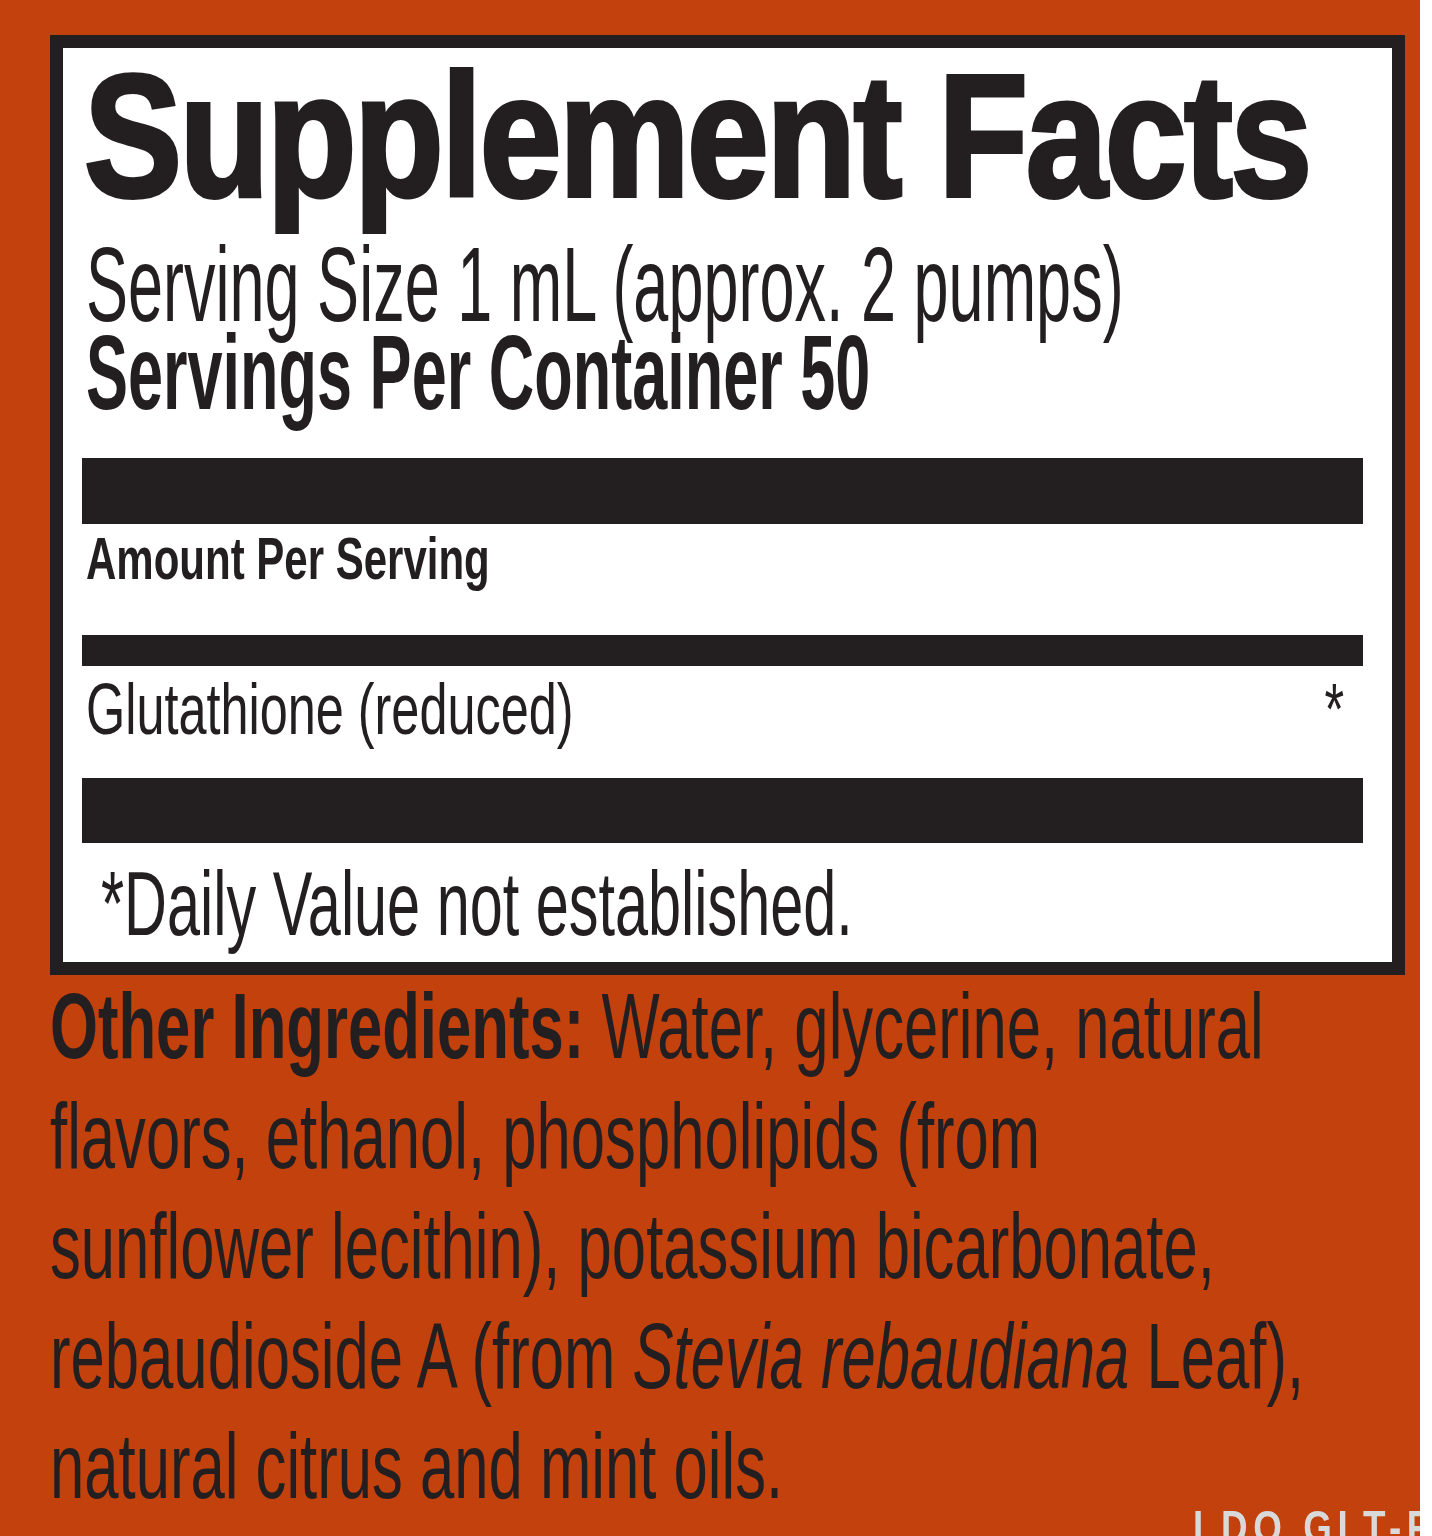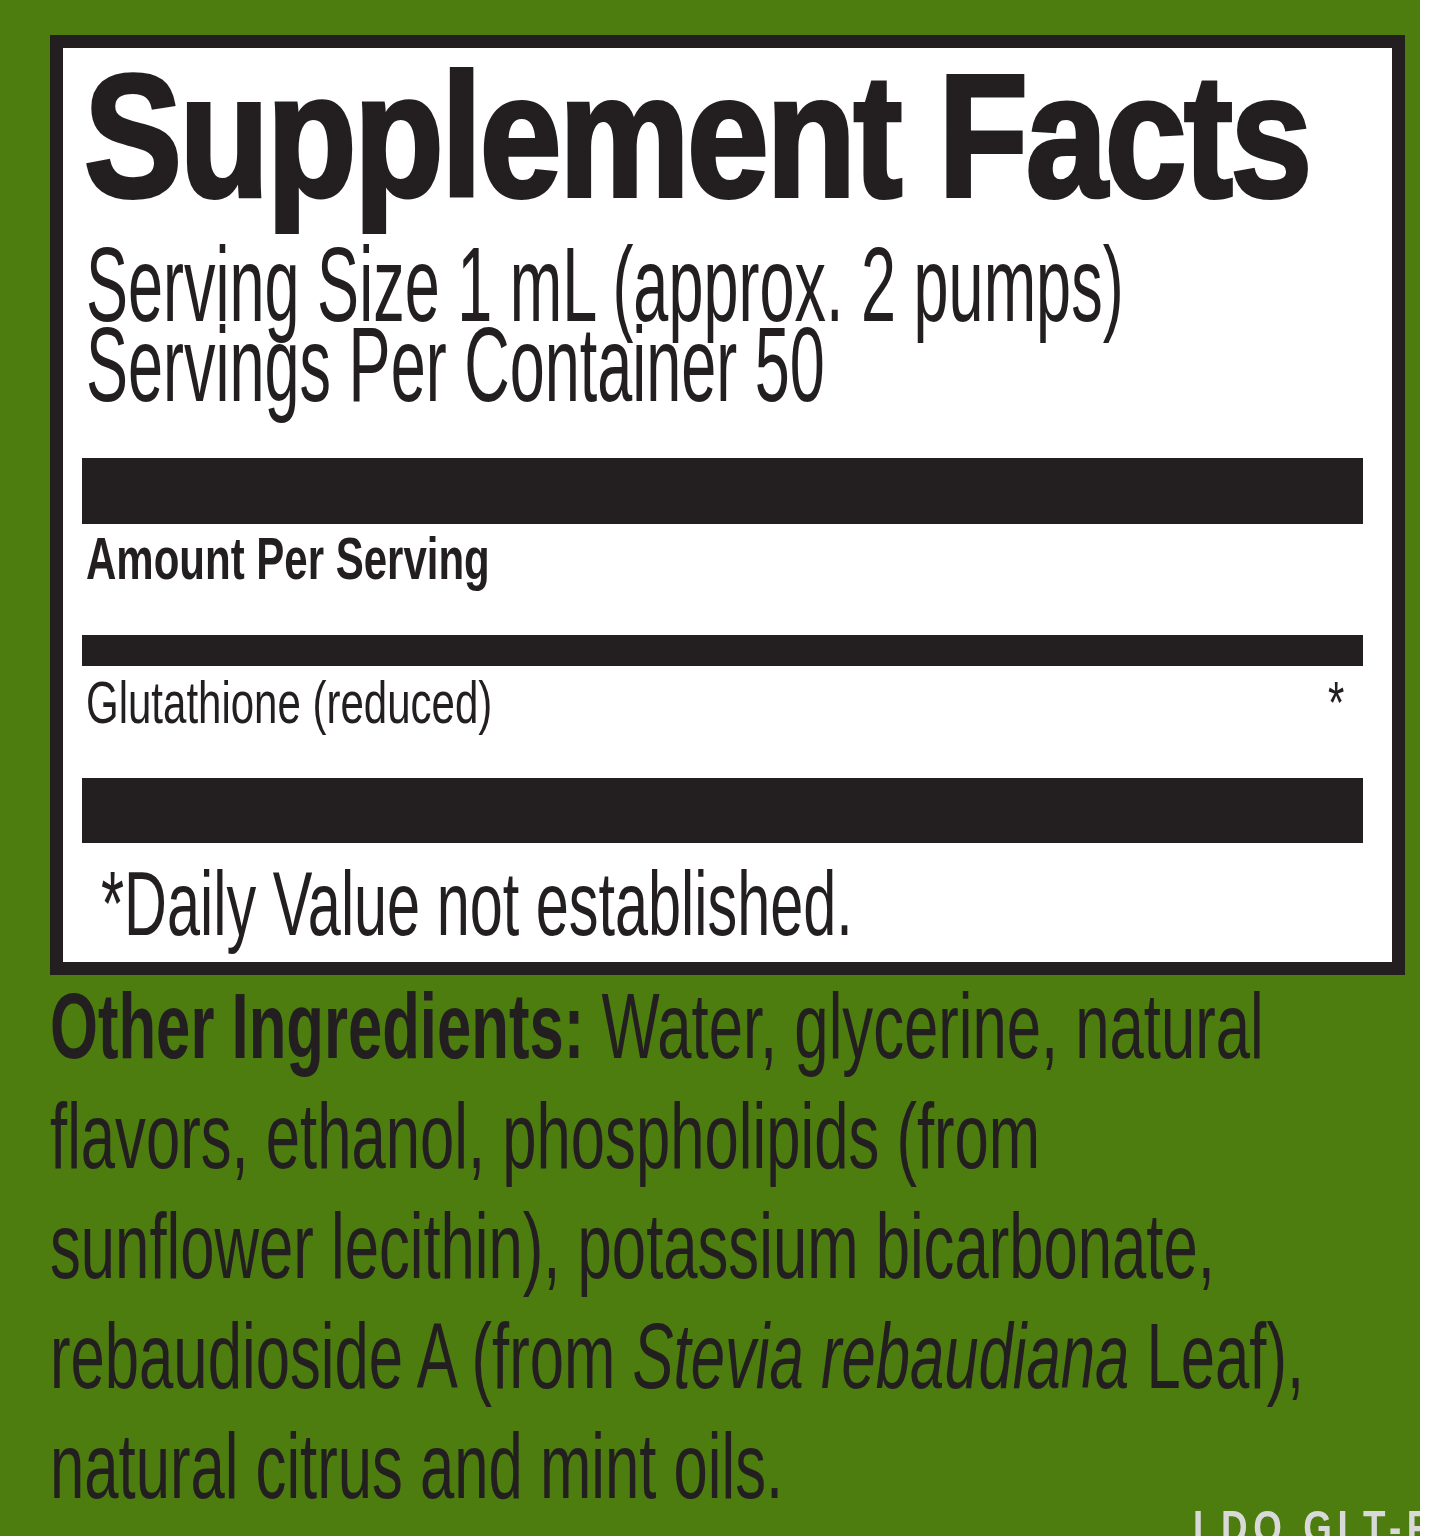--- a/index.html
+++ b/index.html
@@ -1,19 +1,19 @@
 <!DOCTYPE html>
 <html><head>
 <meta charset="utf-8">
 <style>
   html,body{margin:0;padding:0;background:#ffffff;}
   .page{
     position:relative;
     width:1420px;height:1536px;
-    background:#4d7c0f;
+    background:#c2410c;
     overflow:hidden;
     font-family:"Liberation Sans", sans-serif;
     color:#231f20;
   }
   .abs{position:absolute;white-space:nowrap;line-height:1;}
   
   .cx{display:inline-block;transform-origin:left bottom;}
   .cx-r{display:inline-block;transform-origin:right bottom;}
 
   .facts-box{
@@ -24,21 +24,21 @@
     box-sizing:border-box;
     background:#ffffff;
   }
   .title{
     font-size:175px;font-weight:bold;margin:0;
     letter-spacing:-3px;
     -webkit-text-stroke:4px #231f20;
   }
   .serving{font-size:105px;}
   .colhead{font-size:60px;font-weight:bold;}
-  .rowtext{font-size:60px;text-align:center;}
+  .rowtext{font-size:72px;text-align:center;}
   .footnote{font-size:90px;margin-left:15px;}
   .bar{position:absolute;left:82px;width:1281px;background:#231f20;}
   .bar-thick-1{top:458px;height:66px;}
   .bar-medium{top:635px;height:31px;}
   .bar-thick-2{top:778px;height:65px;}
 
   .para-line{height:110px;line-height:110px;font-size:92px;white-space:nowrap;}
   .para-line .cx{line-height:110px;}
   .partial-code{
     font-size:46px;font-weight:bold;color:#d9d9d9;
@@ -53,21 +53,21 @@
   <div class="facts-box"></div>
 
   <div class="abs" style="left:84px;top:48px;">
     <span class="cx title" style="transform:scaleX(0.84);">Supplement Facts</span>
   </div>
 
   <div class="abs serving" style="left:86px;top:232px;">
     <span class="cx" style="transform:scaleX(0.60);">Serving Size 1 mL (approx. 2 pumps)</span>
   </div>
 
-  <div class="abs serving" style="left:86px;top:312px;">
+  <div class="abs serving" style="left:86px;top:320px;font-weight:bold;">
     <span class="cx" style="transform:scaleX(0.60);">Servings Per Container 50</span>
   </div>
 
   <div class="bar bar-thick-1"></div>
 
   <div class="abs colhead" style="left:86px;top:529px;">
     <span class="cx" style="transform:scaleX(0.70);">Amount Per Serving</span>
   </div>
 
   <div class="bar bar-medium"></div>

